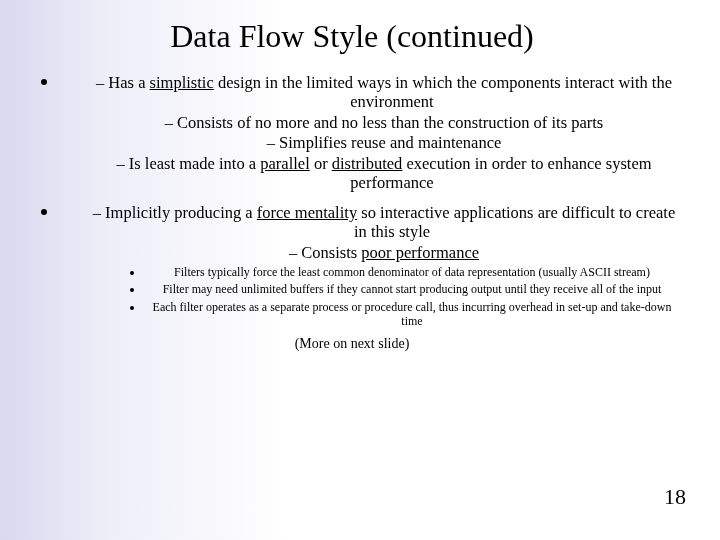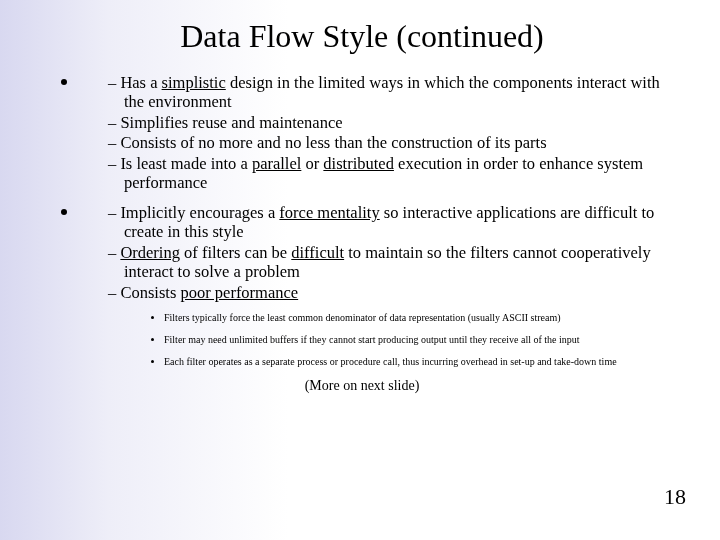--- a/index.html
+++ b/index.html
@@ -9,21 +9,21 @@
     height: 540px;
     overflow: hidden;
   }
   body {
     background: linear-gradient(to right, #d8d8f0 0%, #eeeef8 15%, #ffffff 40%, #ffffff 100%);
     font-family: "Times New Roman", Times, serif;
     color: #000;
     position: relative;
   }
   .slide {
-    padding: 18px 40px 0 44px;
+    padding: 18px 40px 0 24px;
     box-sizing: border-box;
     width: 720px;
     height: 540px;
     position: relative;
   }
   h1.title {
     font-size: 32px;
     font-weight: normal;
     text-align: center;
     margin: 0 0 14px 0;
@@ -34,40 +34,41 @@
     margin: 0;
   }
   ul.top > li {
     font-size: 21px;
     margin: 2px 0 2px 0;
   }
   ul.sub {
     list-style: none;
     padding-left: 28px;
     margin: 2px 0 6px 0;
+    text-align: center;
   }
   ul.sub > li {
     font-size: 16.5px;
     line-height: 1.18;
     text-indent: -16px;
     padding-left: 16px;
     margin: 1px 0;
   }
   ul.sub > li::before {
     content: "– ";
   }
   ul.subsub {
     list-style: disc;
     padding-left: 40px;
     margin: 2px 0 0 0;
   }
   ul.subsub > li {
-    font-size: 10px;
+    font-size: 12px;
     line-height: 1.18;
-    margin: 10px 0;
+    margin: 3px 0;
     text-indent: 0;
     padding-left: 0;
   }
   .u { text-decoration: underline; }
   .more {
     text-align: center;
     font-size: 14px;
     margin-top: 8px;
   }
   .pagenum {
@@ -80,30 +81,29 @@
 </head>
 <body>
 
 <div class="slide">
   <h1 class="title">Data Flow Style (continued)</h1>
 
   <ul class="top">
     <li>
       <ul class="sub">
         <li><span>Has a </span><span class="u">simplistic</span><span> design in the limited ways in which the components interact with the environment</span></li>
+        <li>Consists of no more and no less than the construction of its parts</li>
         <li>Simplifies reuse and maintenance</li>
-        <li>Consists of no more and no less than the construction of its parts</li>
         <li><span>Is least made into a </span><span class="u">parallel</span><span> or </span><span class="u">distributed</span><span> execution in order to enhance system performance</span></li>
       </ul>
     </li>
 
     <li>
       <ul class="sub">
-        <li><span>Implicitly encourages a </span><span class="u">force mentality</span><span> so interactive applications are difficult to create in this style</span></li>
-        <li><span class="u">Ordering</span><span> of filters can be </span><span class="u">difficult</span><span> to maintain so the filters cannot cooperatively interact to solve a problem</span></li>
+        <li><span>Implicitly producing a </span><span class="u">force mentality</span><span> so interactive applications are difficult to create in this style</span></li>
         <li><span>Consists </span><span class="u">poor performance</span>
           <ul class="subsub">
             <li>Filters typically force the least common denominator of data representation (usually ASCII stream)</li>
             <li>Filter may need unlimited buffers if they cannot start producing output until they receive all of the input</li>
             <li>Each filter operates as a separate process or procedure call, thus incurring overhead in set-up and take-down time</li>
           </ul>
         </li>
       </ul>
     </li>
   </ul>

